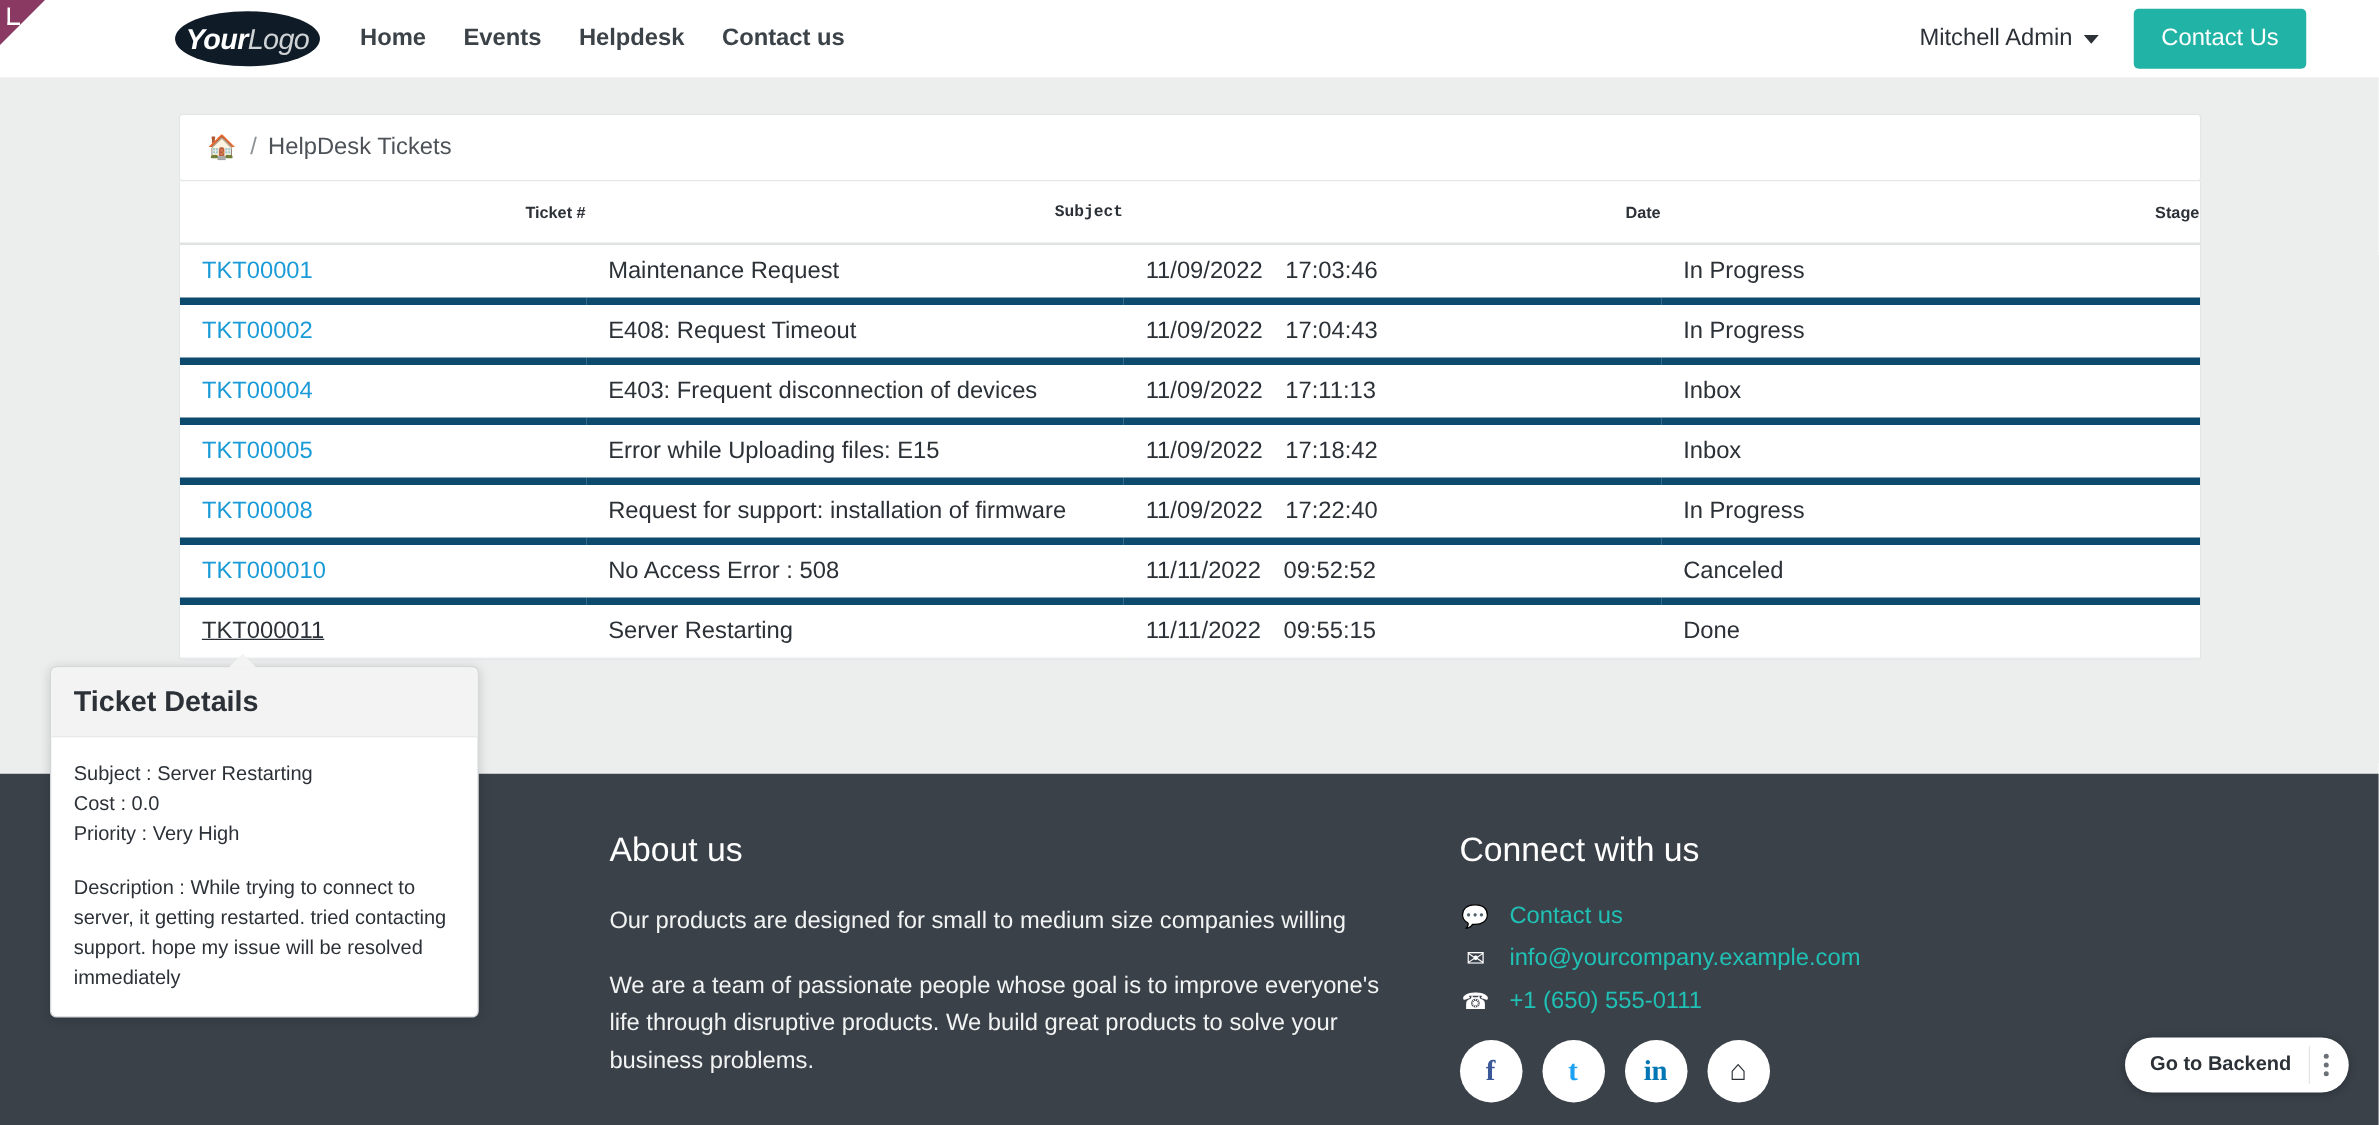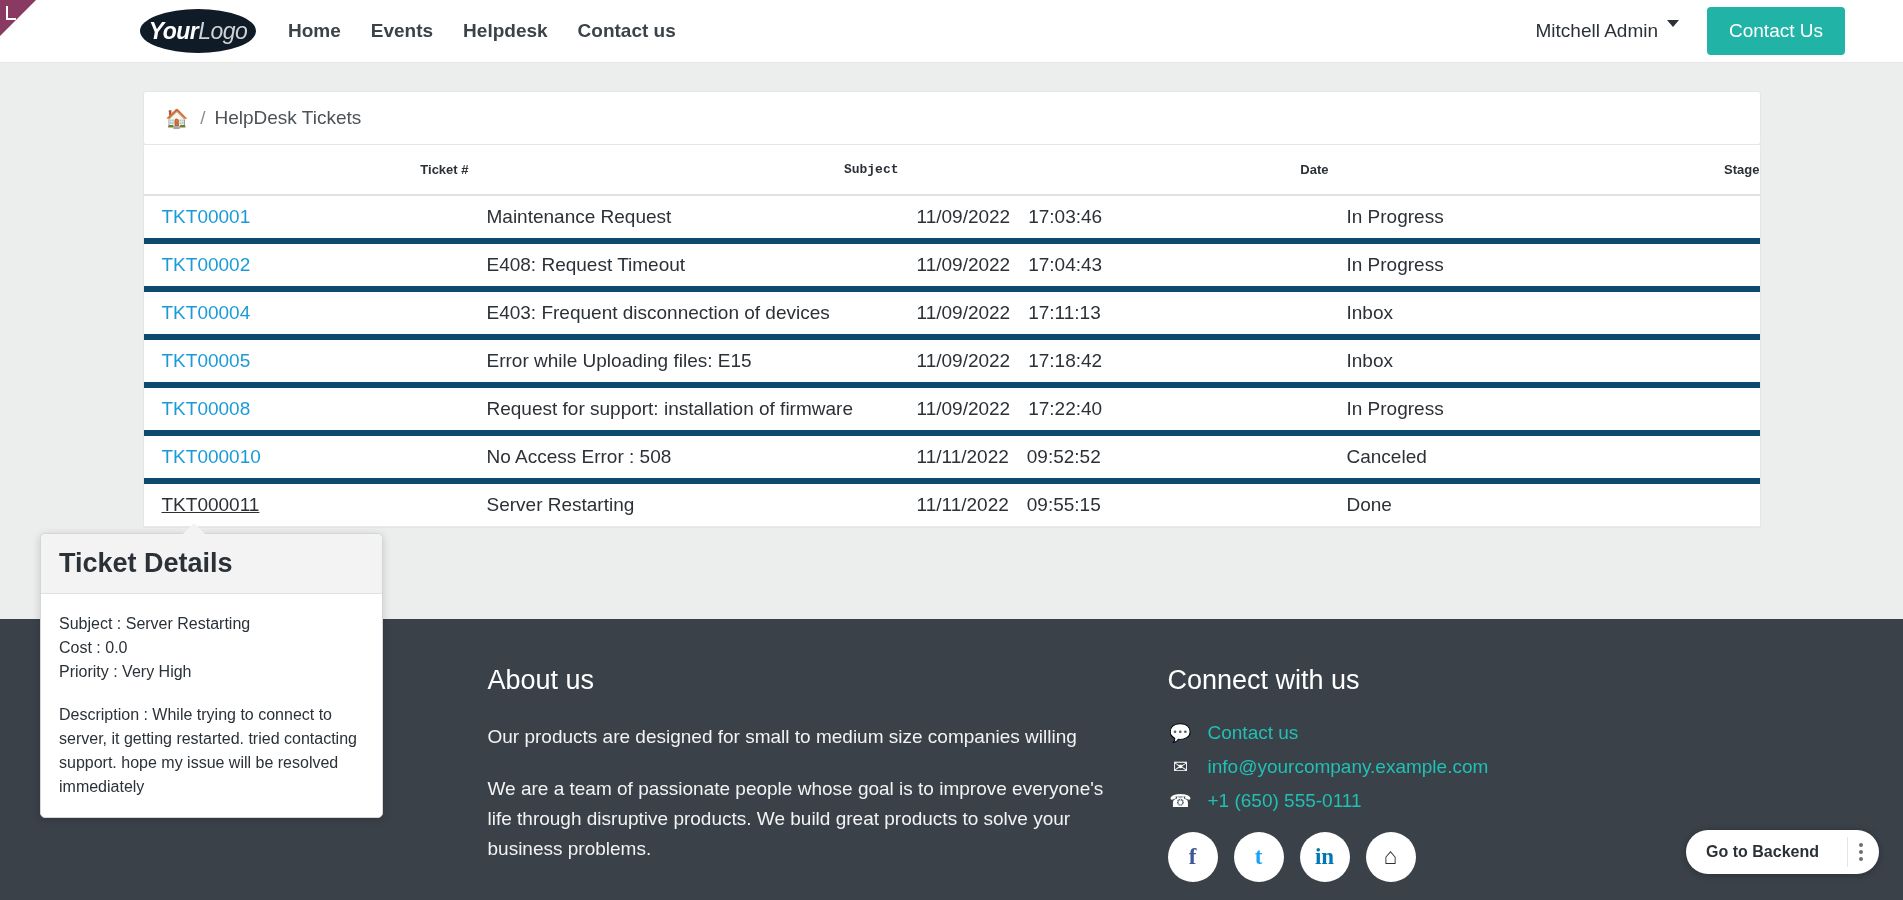--- a/index.html
+++ b/index.html
@@ -66,21 +66,21 @@
   }
   .nav-right {
     margin-left: auto;
     display: flex;
     align-items: center;
     gap: 28px;
   }
   .user-menu {
     color: #2b3137;
     font-size: 19px;
-    display: flex; gap: 9px;
+    display: flex; align-items: center; gap: 9px;
     cursor: pointer;
   }
   .caret-down {
     width: 0; height: 0;
     border-left: 6px solid transparent;
     border-right: 6px solid transparent;
     border-top: 7px solid #2b3137;
   }
   .contact-btn {
     background: #21b3a6;
@@ -168,21 +168,21 @@
   .popover:before {
     content: "";
     position: absolute;
     top: -11px; left: 142px;
     width: 0; height: 0;
     border-left: 11px solid transparent;
     border-right: 11px solid transparent;
     border-bottom: 11px solid #f3f3f3;
   }
   .popover-title {
-    font-size: 27px;
+    font-size: 23px;
     font-weight: bold;
     color: #2b3137;
     padding: 14px 18px;
     background: #f3f3f3;
     border-bottom: 1px solid #e0e1e2;
     border-radius: 5px 5px 0 0;
   }
   .popover-body {
     padding: 18px;
     font-size: 16px;
@@ -255,21 +255,21 @@
     position: absolute;
     right: 24px;
     bottom: 26px;
     height: 44px;
     background: #ffffff;
     border-radius: 22px;
     box-shadow: 0 1px 7px rgba(0,0,0,0.28);
     display: flex;
     align-items: center;
     padding: 0 6px 0 20px;
-    gap: 28px;
+    gap: 14px;
     z-index: 60;
   }
   .backend-pill .label {
     font-size: 16px;
     color: #2b3137;
     font-weight: bold;
     cursor: pointer;
   }
   .kebab {
     width: 26px; height: 30px;

